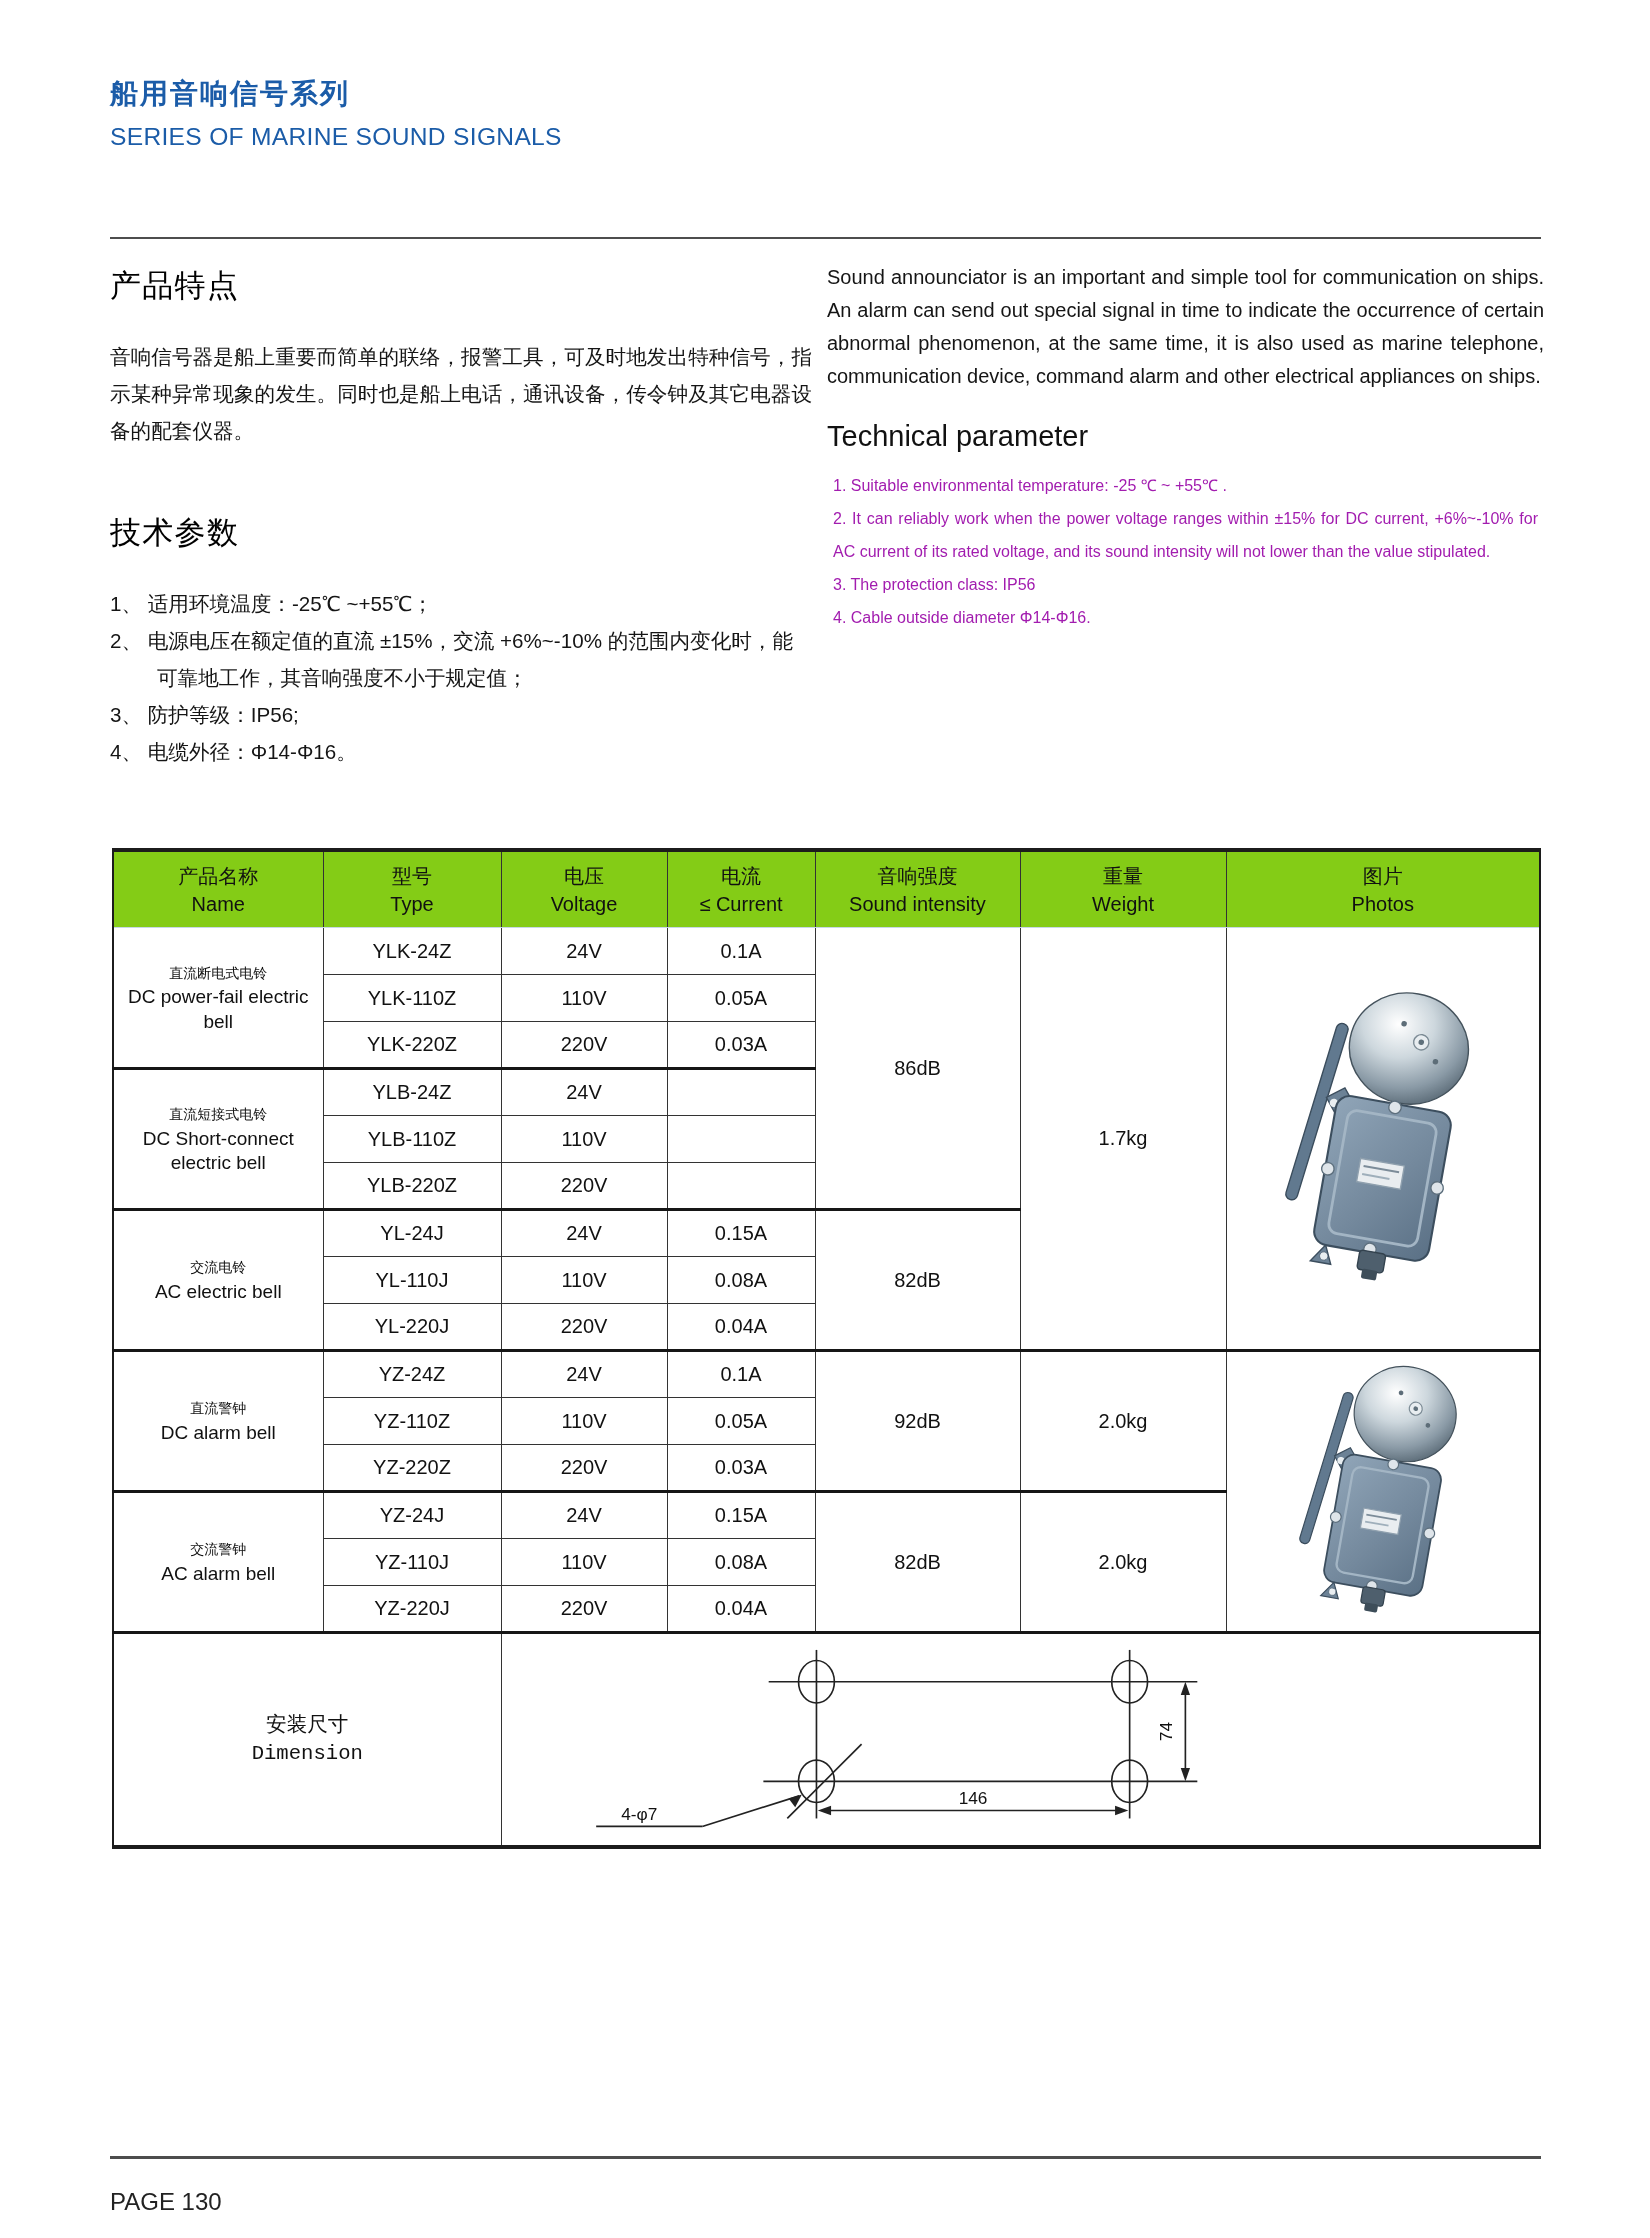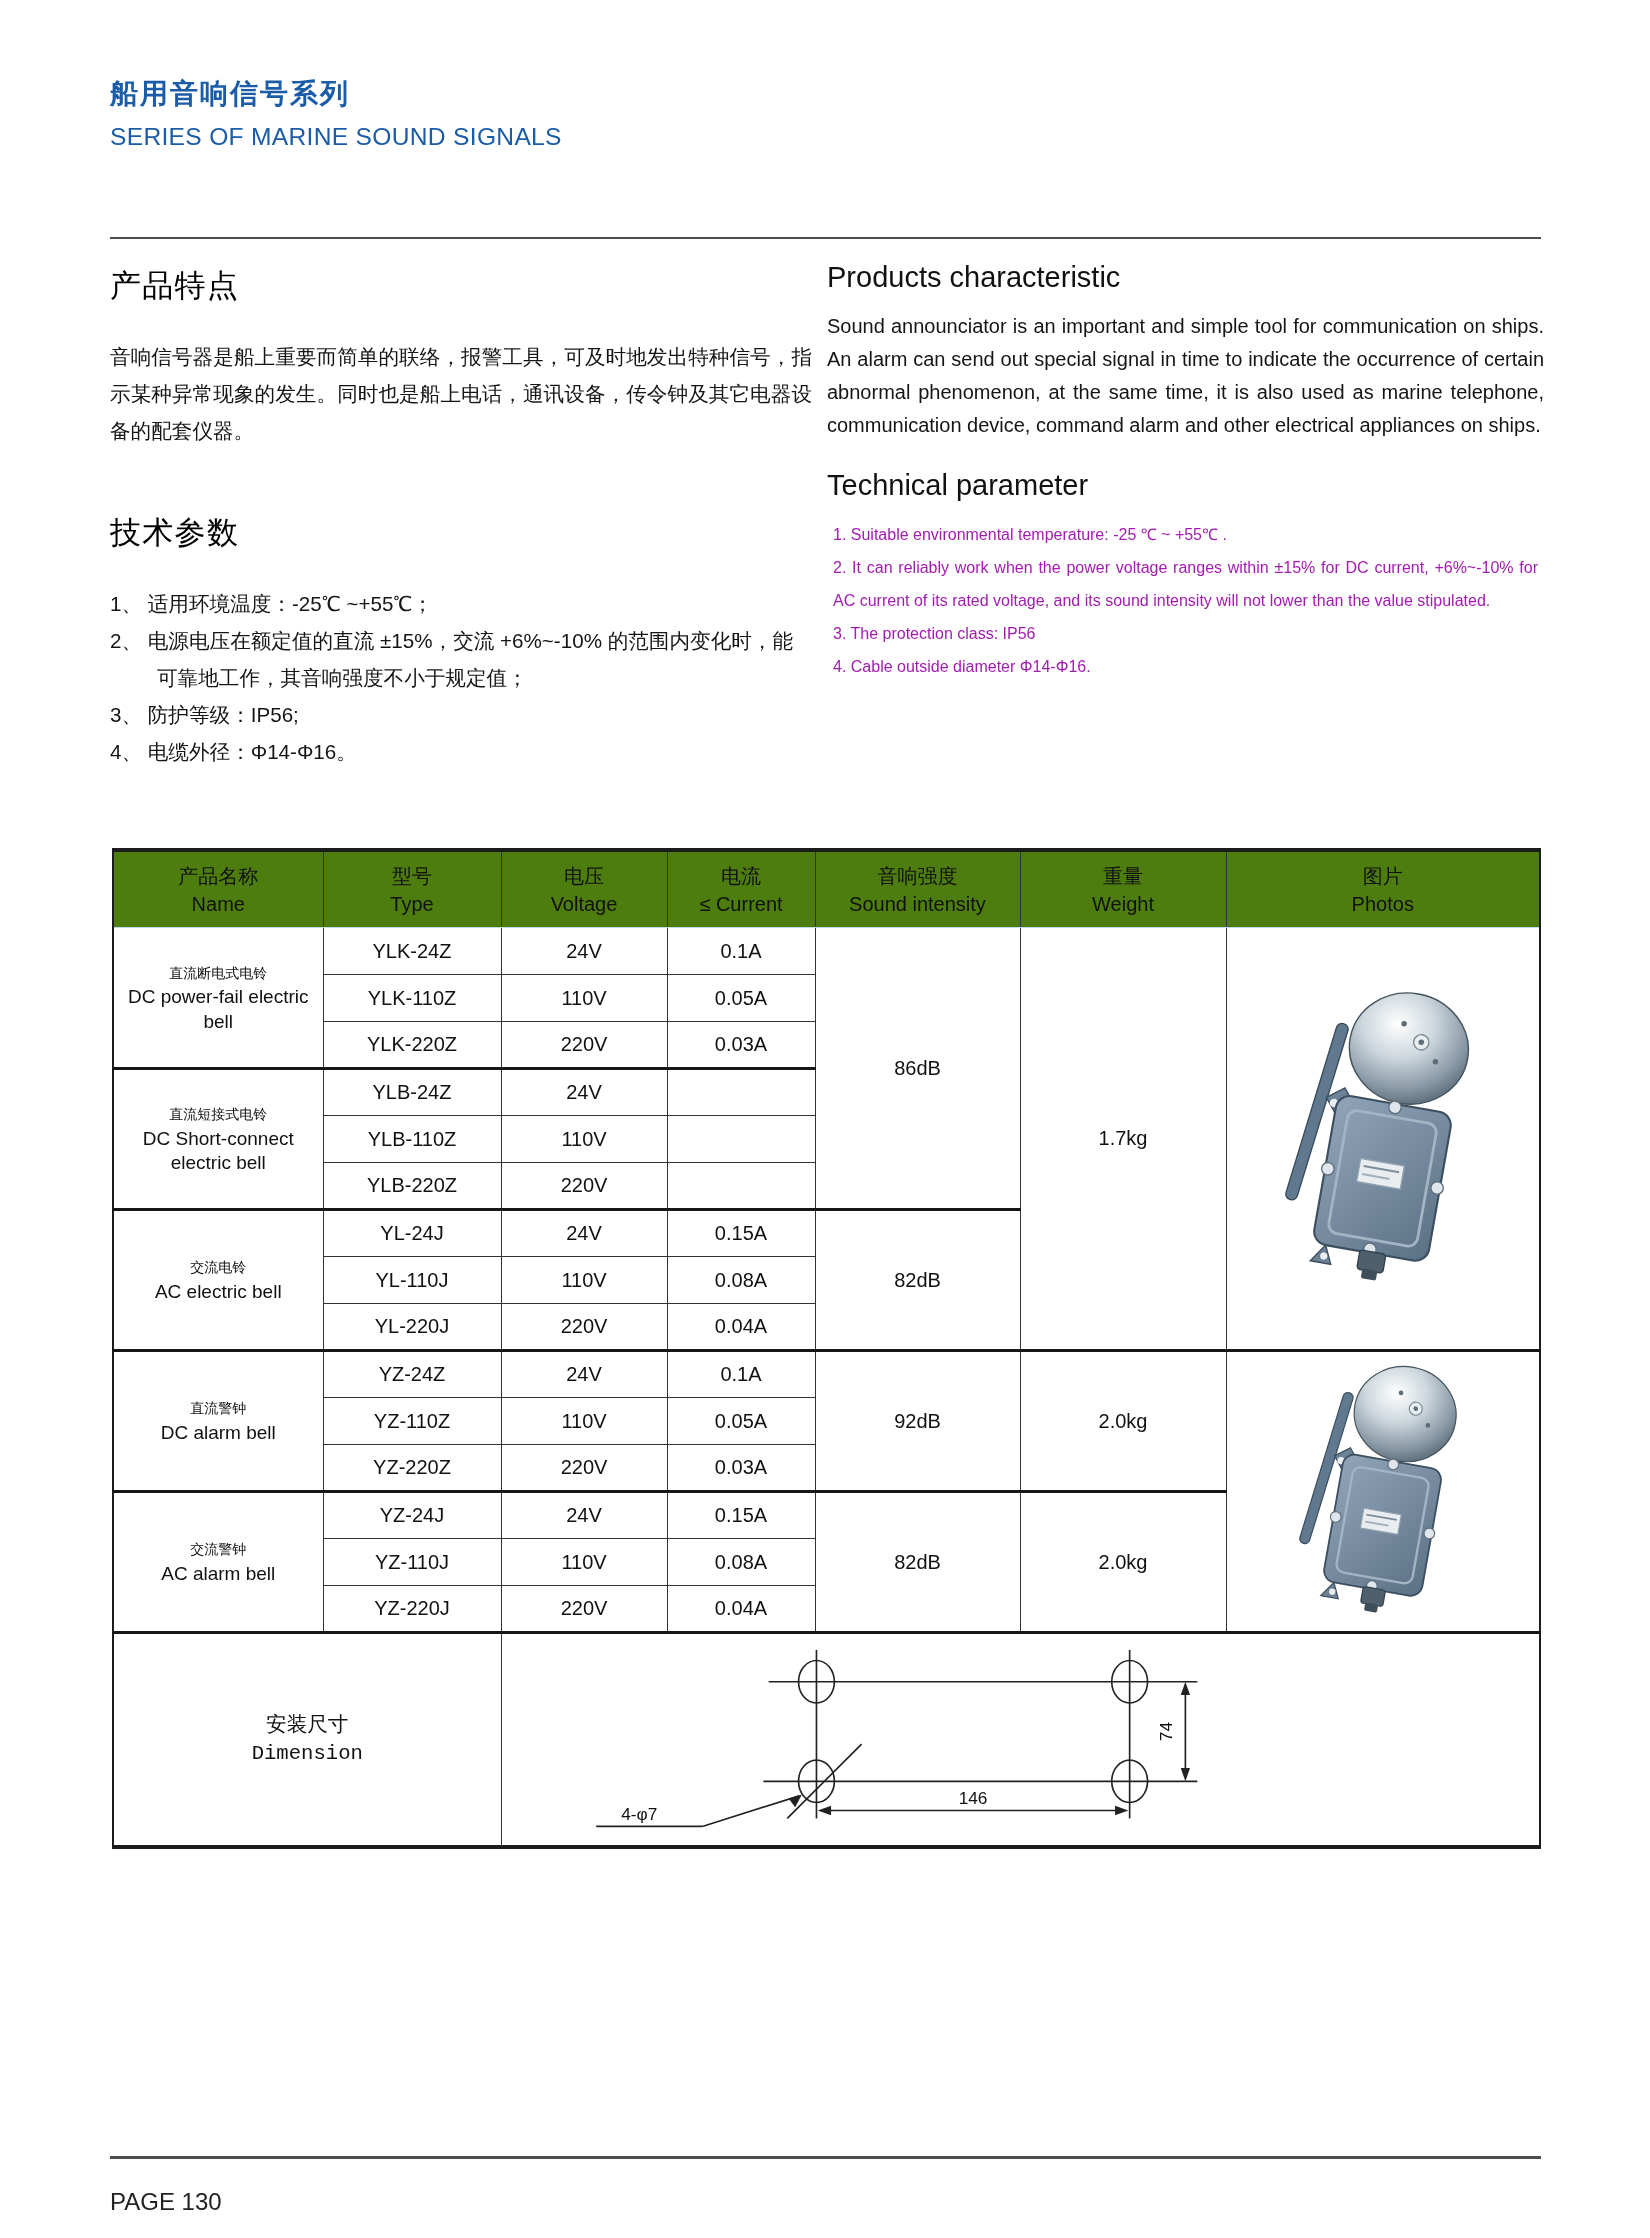--- a/index.html
+++ b/index.html
@@ -37,21 +37,21 @@
     position:absolute; left:112px; top:848px;
     width:1427px; border-collapse:collapse; table-layout:fixed;
     font-size:20px; color:#111;
     border:2px solid #1c1c1c; border-top-width:4px; border-bottom-width:4px;
   }
   .spec th, .spec td {
     border:1.3px solid #333; text-align:center; vertical-align:middle;
     padding:0; font-weight:400; overflow:hidden;
   }
   .spec thead th {
-    background:#4d7c0f; height:75px;
+    background:#84cc16; height:75px;
     border-bottom:1.3px solid #c7d8e6;
   }
   .spec thead .cell-line { display:block; line-height:28px; }
   .spec tbody tr { height:47px; }
   .spec tr.gsep td { border-top:3.3px solid #161616; }
   .name-cell span { display:block; line-height:24.6px; font-size:19px; }
   .name-cell .zh { font-size:14px; }
   .dim-row { height:215px; }
   .dim-label span { display:block; line-height:28px; font-size:20.6px;font-family:Liberation Mono, monospace; }
   .photo-cell { background:#fff; }
@@ -115,21 +115,20 @@
   <h2 class="h-zh tech">技术参数</h2>
   <ul class="list-zh">
     <li>1、 适用环境温度：-25℃ ~+55℃；</li>
     <li>2、 电源电压在额定值的直流 ±15%，交流 +6%~-10% 的范围内变化时，能可靠地工作，其音响强度不小于规定值；</li>
     <li>3、 防护等级：IP56;</li>
     <li>4、 电缆外径：Φ14-Φ16。</li>
   </ul>
 </div>
 
 <div class="col-right">
-  <h2 class="h-en">Products characteristic</h2>
   <p class="body-en">Sound announciator is an important and simple tool for communication on ships. An alarm can send out special signal in time to indicate the occurrence of certain abnormal phenomenon, at the same time, it is also used as marine telephone, communication device, command alarm and other electrical appliances on ships.</p>
   <h2 class="h-en tech">Technical parameter</h2>
   <ul class="list-en">
     <li>1. Suitable environmental temperature: -25 ℃ ~ +55℃ .</li>
     <li>2. It can reliably work when the power voltage ranges within ±15% for DC current, +6%~-10% for AC current of its rated voltage, and its sound intensity will not lower than the value stipulated.</li>
     <li>3. The protection class: IP56</li>
     <li>4. Cable outside diameter Φ14-Φ16.</li>
   </ul>
 </div>
 

